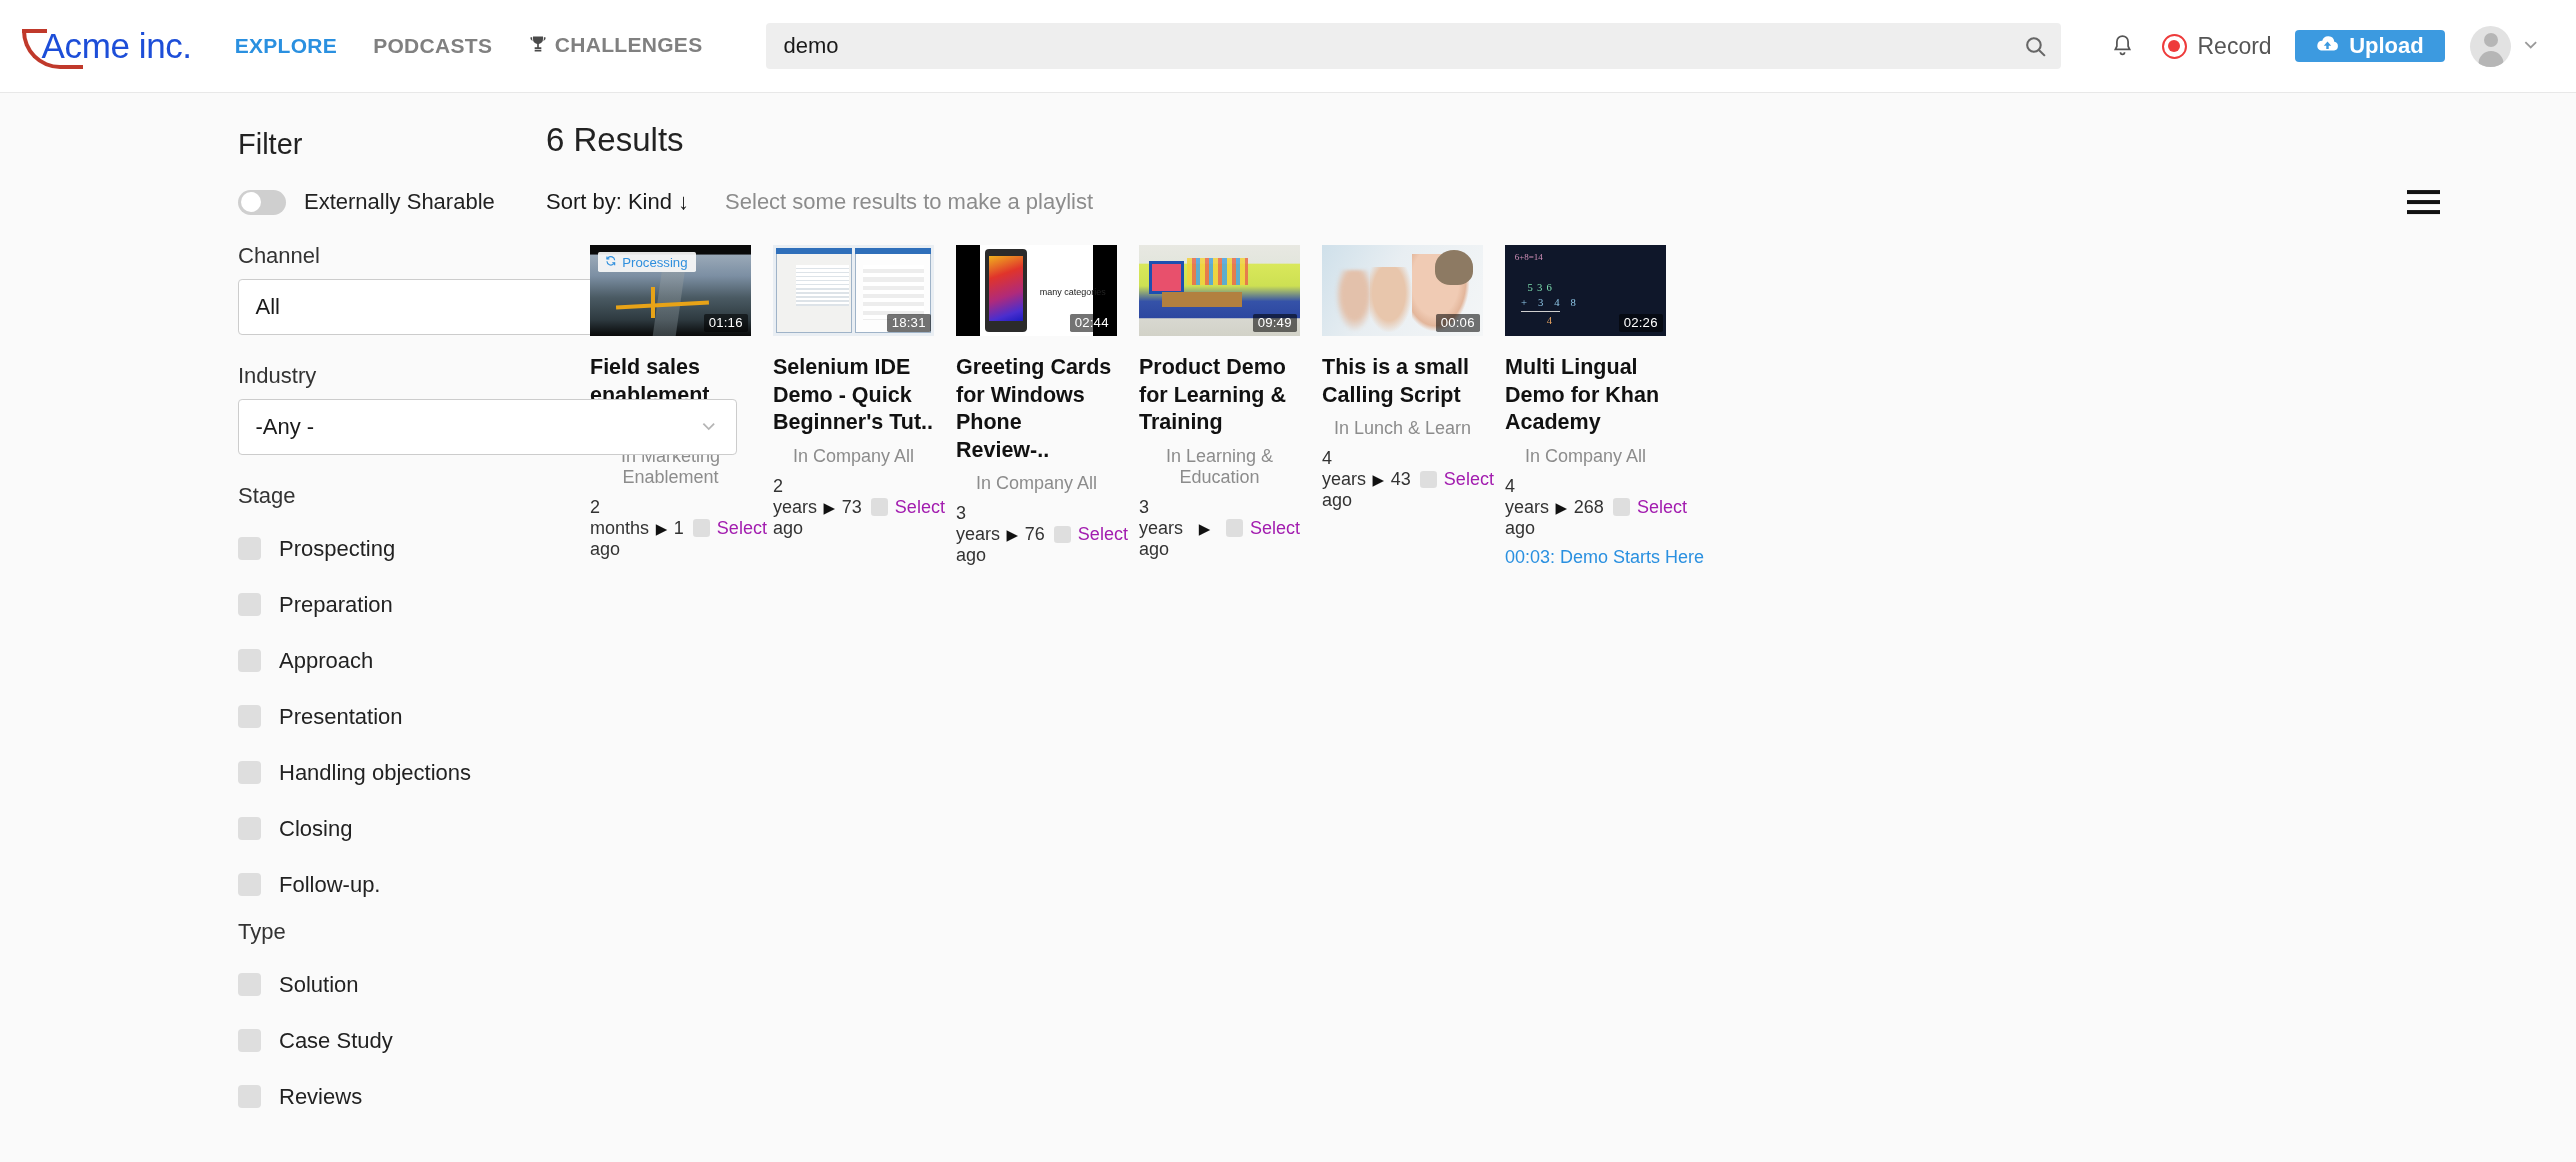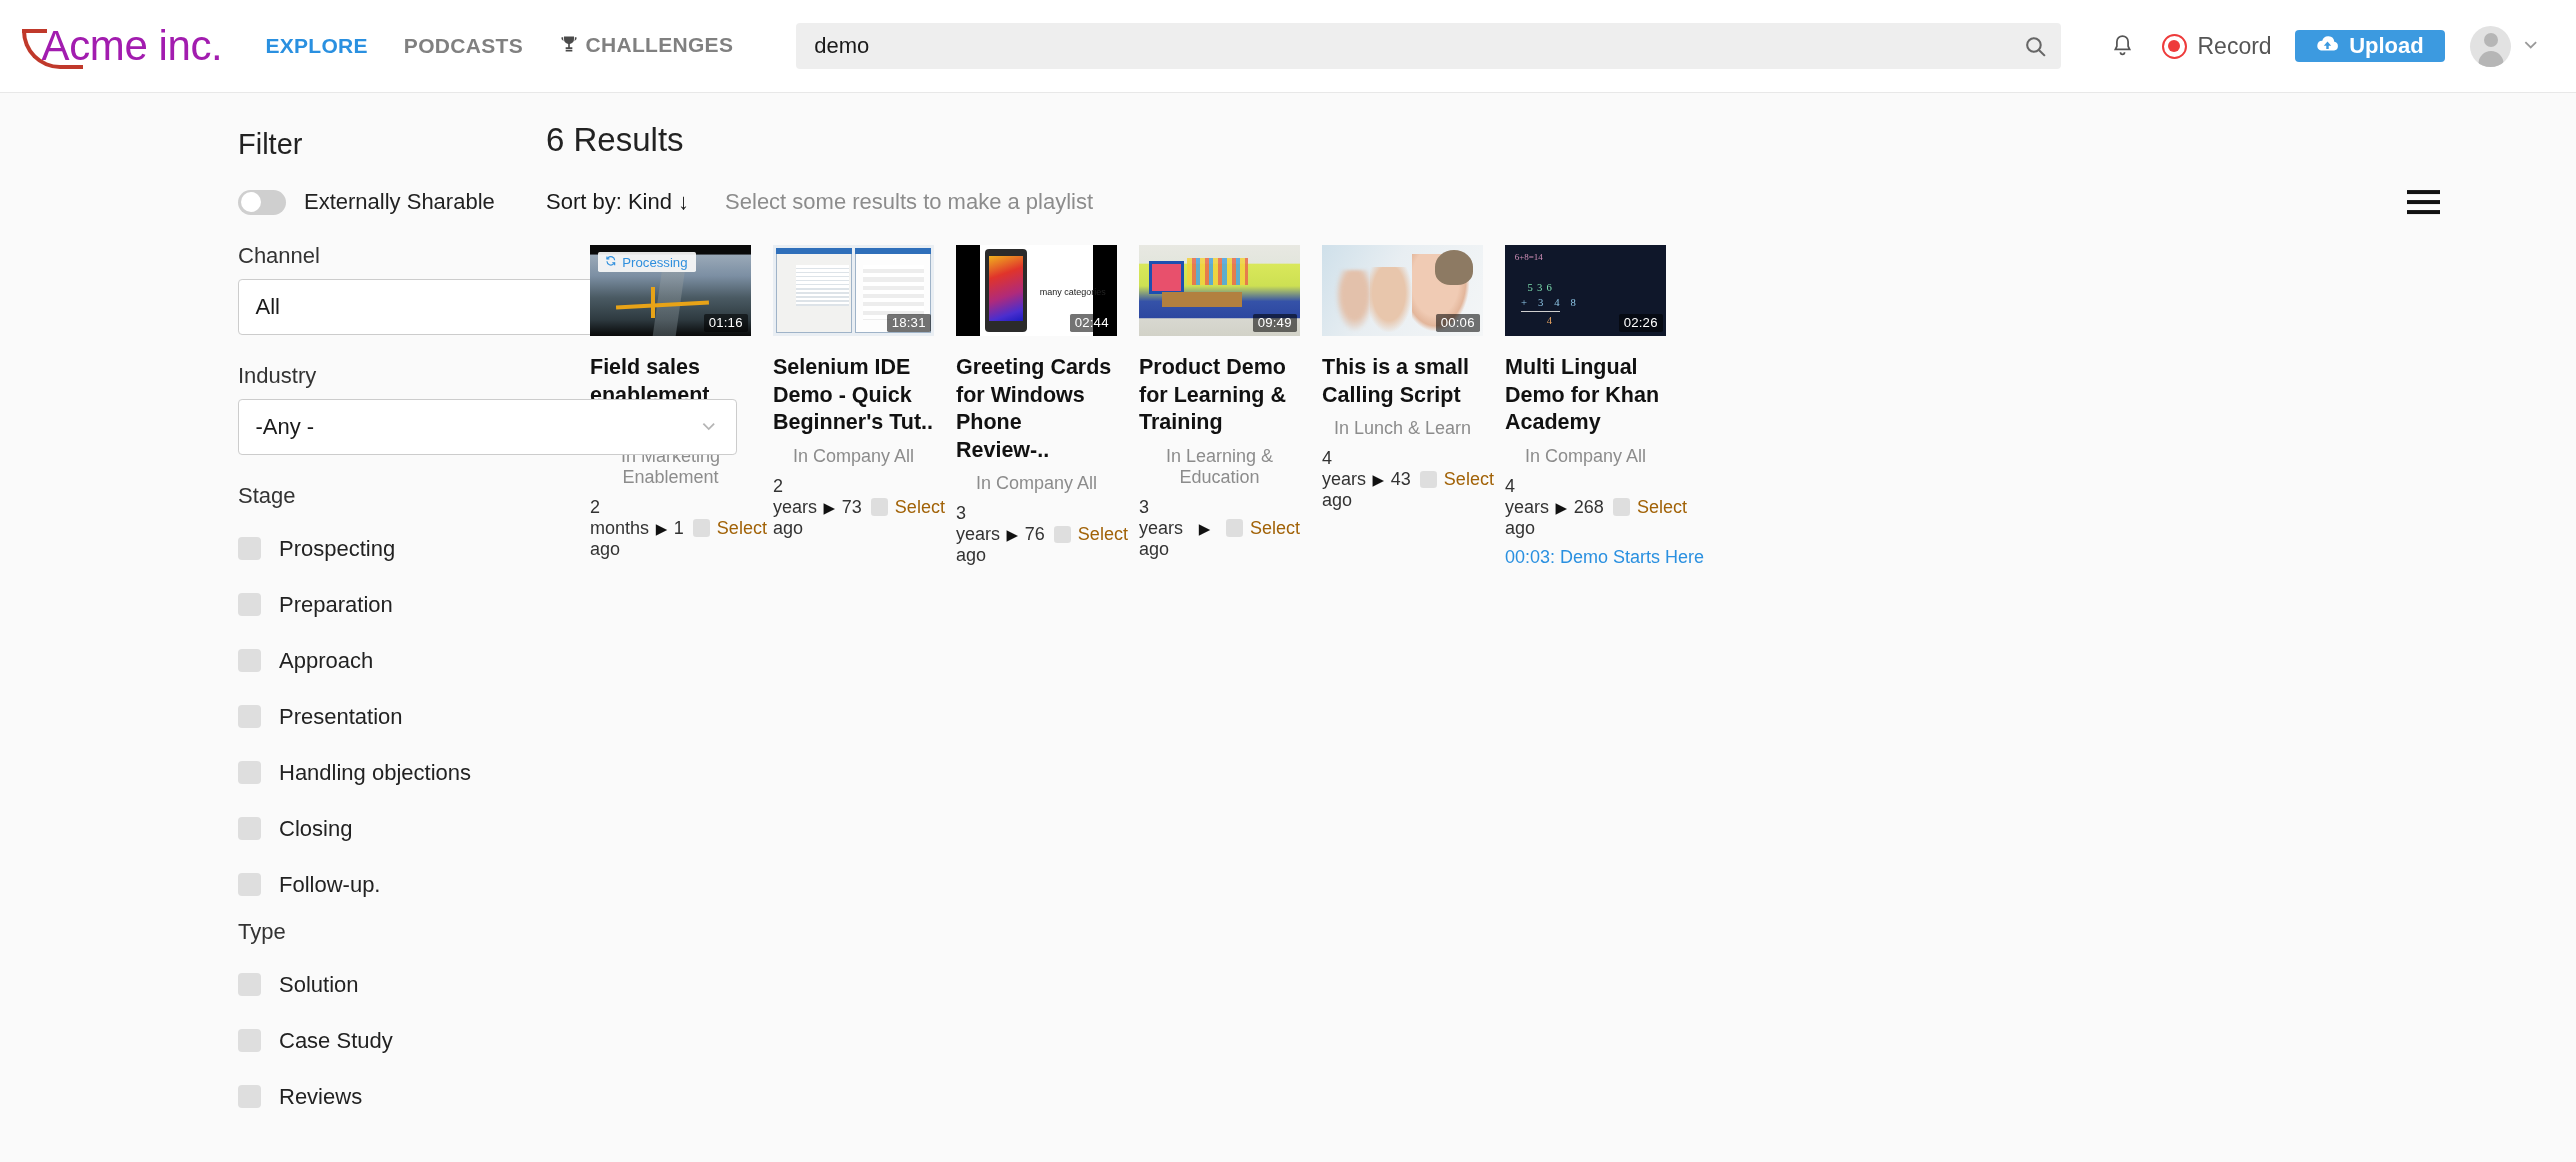--- a/index.html
+++ b/index.html
@@ -33,21 +33,21 @@
   .brand-mark .swoosh {
     position: absolute; left: 0; top: 8.3px; width: 61px; height: 40px;
     border: 4.1px solid #c0392b; border-top: none; border-right: none;
     border-radius: 0 0 0 38px;
   }
   .brand-mark .swoosh-top {
     position: absolute; left: 0; top: 8.3px; width: 25px; height: 4.1px;
     background: #c0392b;
   }
   .brand-text {
-    font-size: 42px; color: #a21caf; letter-spacing: -0.4px;
+    font-size: 35px; color: #1d4ed8; letter-spacing: -0.4px;
     margin-left: -41px; font-weight: 400; z-index: 2; position: relative;
   }
   .navlinks { display: flex; align-items: center; gap: 36px; flex: 0 0 auto; }
   .navlink {
     font-size: 21px; font-weight: 700; letter-spacing: 0.3px;
     color: #808080; text-decoration: none; cursor: pointer; white-space: nowrap;
   }
   .navlink.active { color: #2a90e0; }
   .trophy-icon { display: inline-block; margin-right: 6.6px; vertical-align: -1.7px; }
 
@@ -156,21 +156,21 @@
     font-size: 21.5px; font-weight: 700; color: #111111; line-height: 1.28;
     margin-top: 18px; cursor: pointer;
   }
   .card-channel { font-size: 18px; color: #8c8c8c; margin-top: 9px; text-align: center; }
   .card-meta {
     display: flex; align-items: center; gap: 6.6px;
     font-size: 18px; color: #333333; margin-top: 9px; flex-wrap: nowrap;
   }
   .play-glyph { font-size: 15px; color: #111111; line-height: 1; }
   .meta-check { width: 17.4px; height: 17.4px; border-radius: 3.3px; background: #dedede; flex: 0 0 auto; margin-left: 2.5px; cursor: pointer; }
-  .select-txt { color: #a16207; }
+  .select-txt { color: #a21caf; }
   .card-marker { font-size: 18px; color: #2a90e0; margin-top: 8.3px; cursor: pointer; white-space: nowrap; }
 
   
   .art { position: absolute; inset: 0; }
   .art-city { background: linear-gradient(180deg,#0a0a0a 0%,#0a0a0a 10%,#9aa9b8 11%,#7c8fa3 34%,#4a5a63 58%,#2e3a40 82%,#101314 96%,#0a0a0a 100%); }
   .art-city .crane { position: absolute; left: 16%; top: 64%; width: 58%; height: 4.1px; background: #e8a317; transform: rotate(-3deg); }
   .art-city .mast { position: absolute; left: 38%; top: 46%; width: 4.1px; height: 34%; background: #e8a317; }
   .art-city .road { position: absolute; left: 42%; top: 18%; width: 14%; height: 82%; background: linear-gradient(180deg,#9fa8ad,#5e6a70); transform: skewX(-8deg); opacity: .55; }
   .art-selenium { background: #e9eef3; }
   .art-selenium .winL { position: absolute; left: 2%; top: 3%; width: 47%; height: 94%; background: #f2f2f0; border: 0.8px solid #9fb3c8; }

